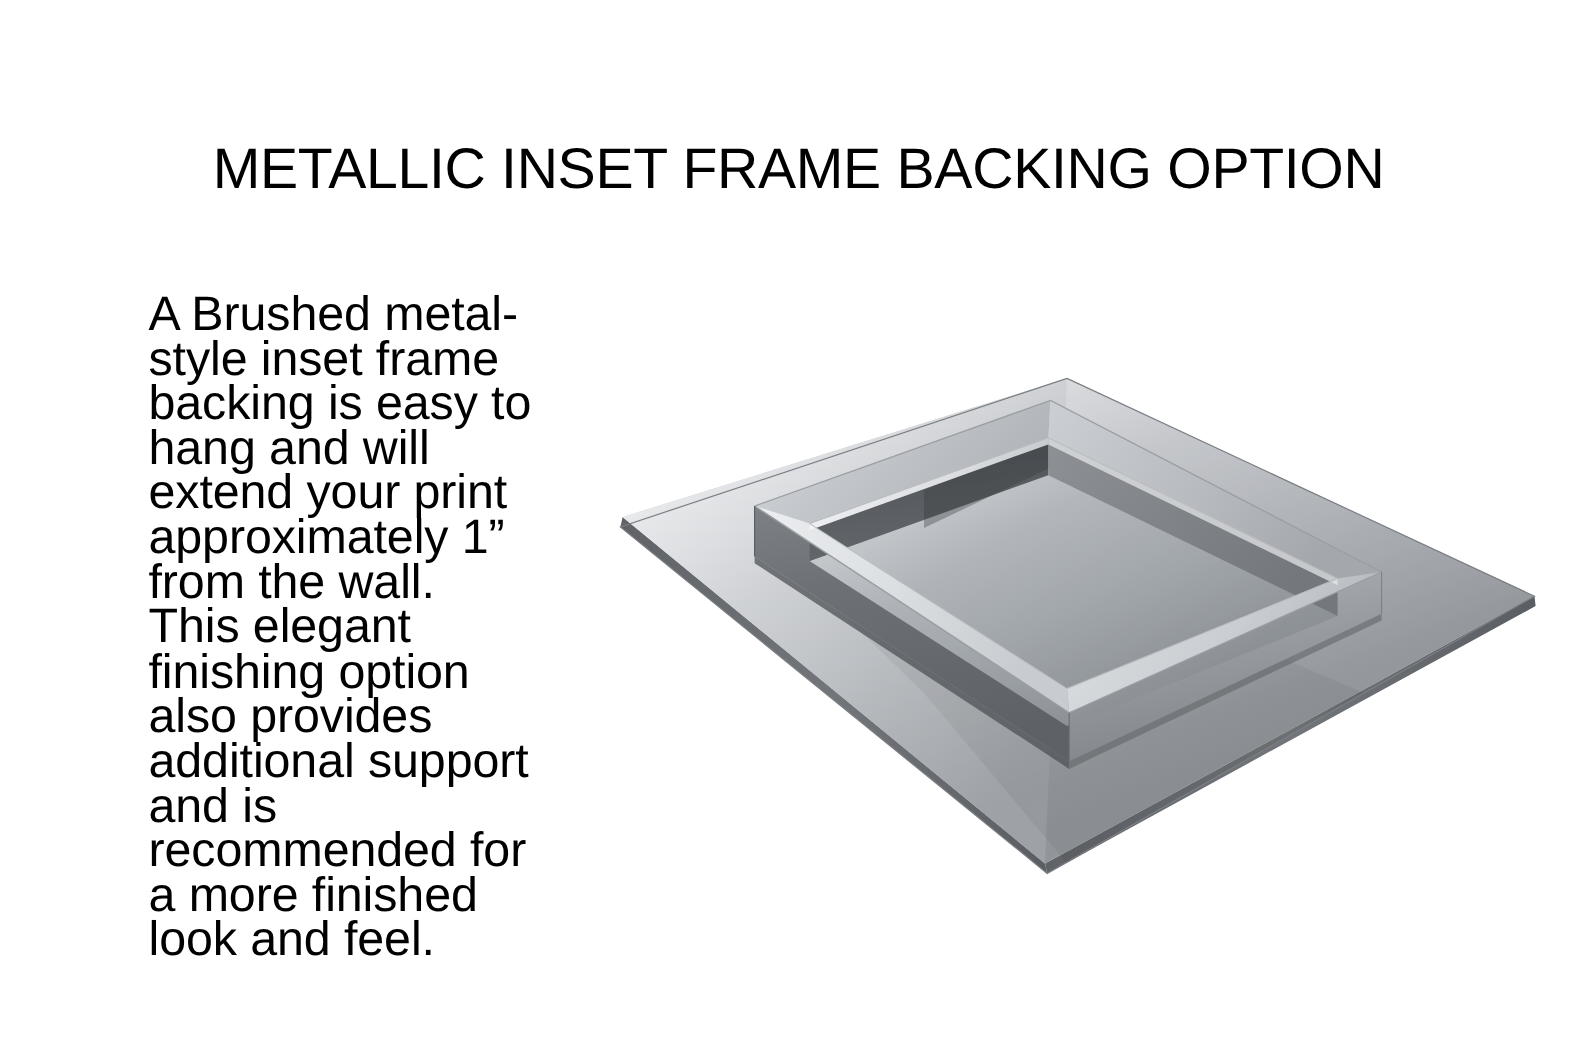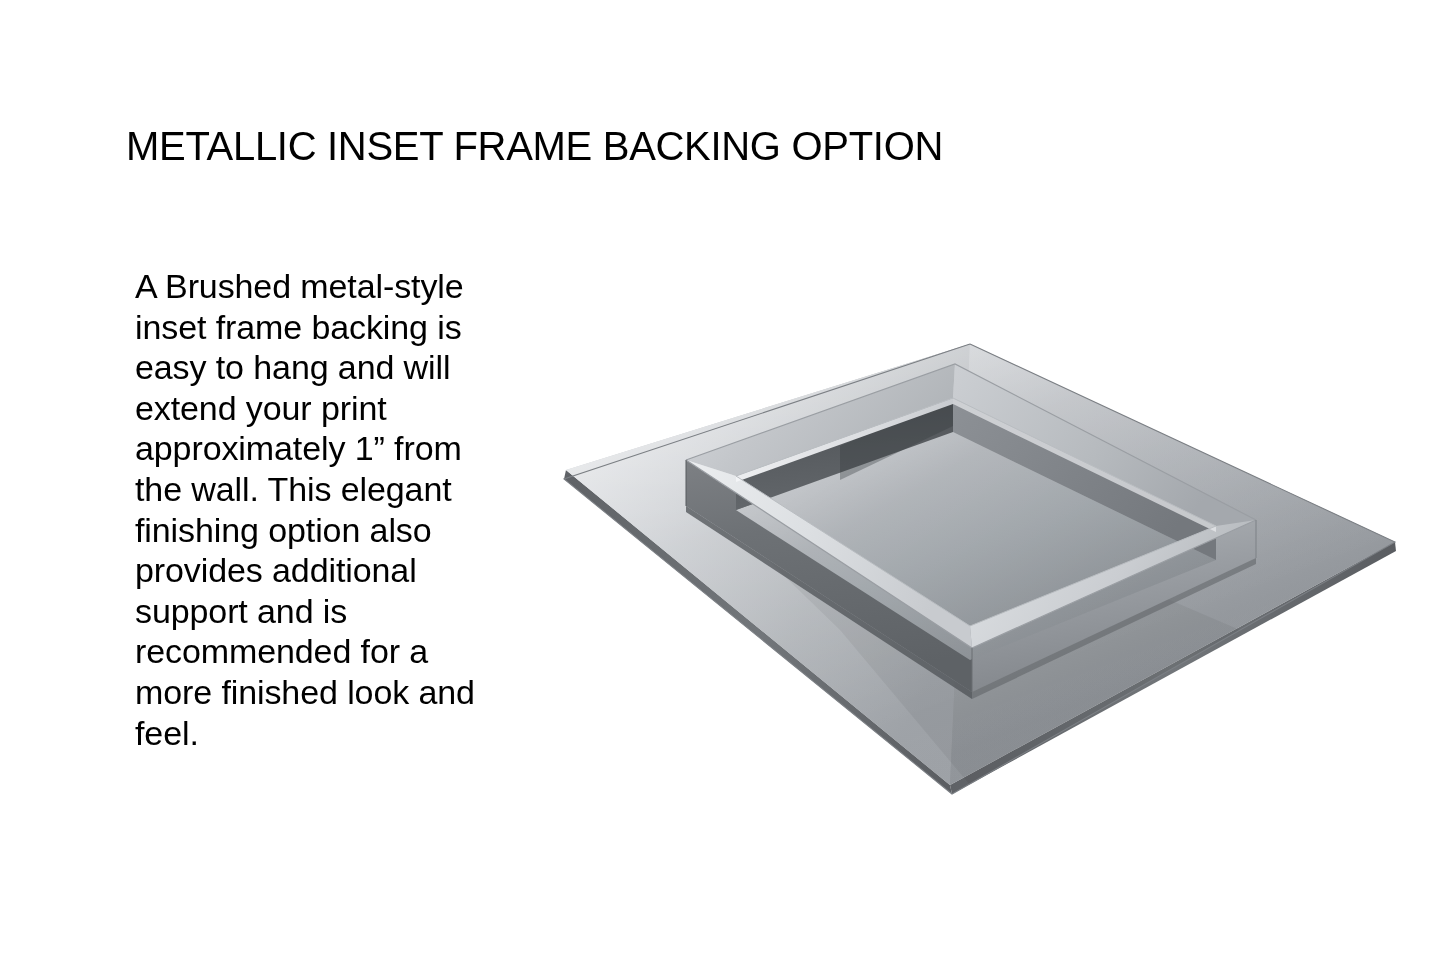--- a/index.html
+++ b/index.html
@@ -19,35 +19,36 @@
     background: #ffffff;
     overflow: hidden;
   }
 
   
   .slide-title {
     position: absolute;
     left: 126px;
     top: 88px;
     width: 1200px;
-    font-size: 40px;
+    font-size: 52px;
     line-height: 62px;
     font-weight: 400;
     letter-spacing: -0.3px;
     color: #000000;
     white-space: nowrap;
+    text-align: center;
   }
 
   
   .body-copy {
     position: absolute;
     left: 135px;
     top: 266px;
     width: 352px;
-    font-size: 34px;
+    font-size: 44px;
     line-height: 40.6px;
     font-weight: 400;
     color: #000000;
     letter-spacing: -0.1px;
   }
 
   
   .product-figure {
     position: absolute;
     left: 540px;

